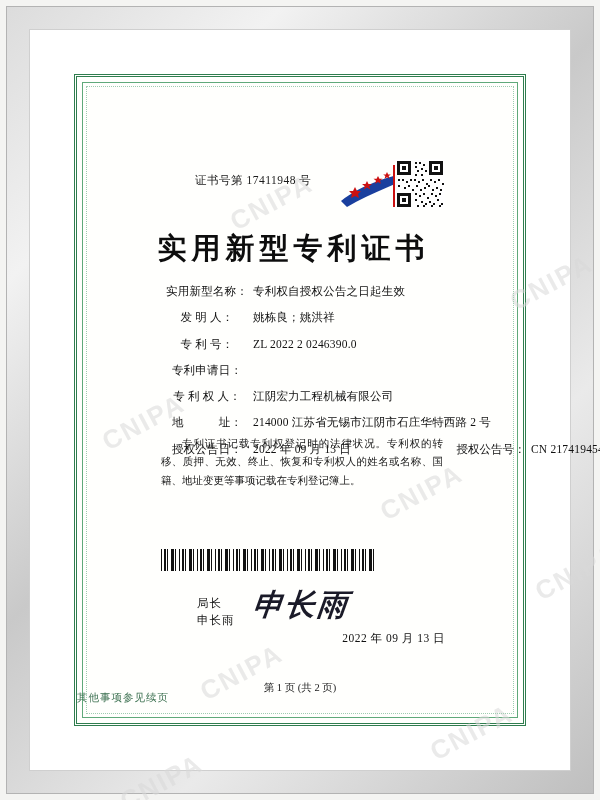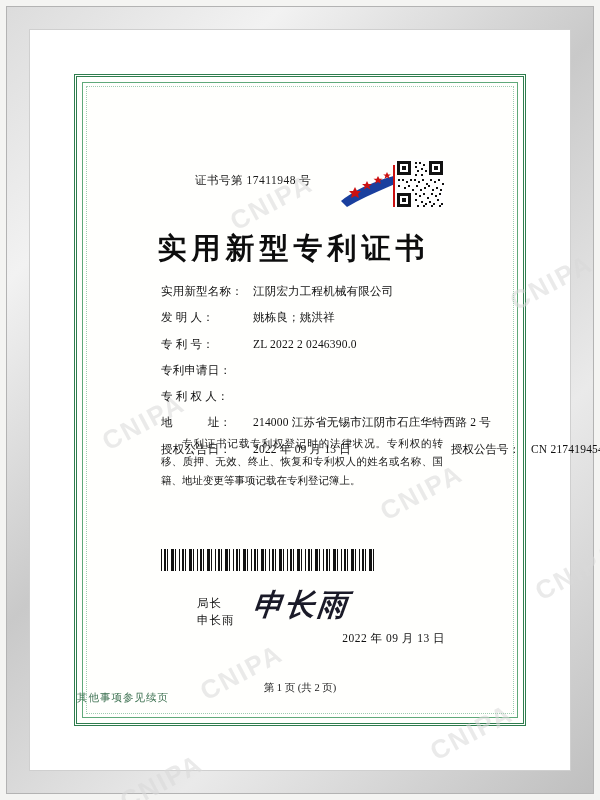--- a/index.html
+++ b/index.html
@@ -143,32 +143,34 @@
   .field-row {
     display: flex;
     align-items: baseline;
     margin-bottom: 12.5px;
     white-space: nowrap;
   }
   .field-label {
     width: 92px;
     flex: 0 0 92px;
     letter-spacing: 0.2px;
+    text-align: center;
   }
   .field-value {
     flex: 1 1 auto;
     letter-spacing: 0.2px;
   }
   .field-row.two .field-value {
     flex: 0 0 auto;
     width: 198px;
   }
   .field-label2 {
     flex: 0 0 auto;
     width: 80px;
+    text-align: center;
   }
 
   .paras {
     position: absolute;
     left: 26px;
     right: 22px;
     top: 302px;
     font-size: 10.5px;
     line-height: 1.75;
     color: #161616;
@@ -342,35 +344,36 @@
                   <rect x="44" y="46" width="2" height="2"></rect>
               </g>
             </svg>
           </div>
 
           <div class="title">实用新型专利证书</div>
 
           <div class="fields">
             <div class="field-row">
               <div class="field-label">实用新型名称：</div>
-              <div class="field-value">江阴宏力工程机械有限公司</div>
+              <div class="field-value">专利权自授权公告之日起生效</div>
             </div>
             <div class="field-row">
               <div class="field-label">发 明 人：</div>
               <div class="field-value">姚栋良；姚洪祥</div>
             </div>
             <div class="field-row">
               <div class="field-label">专 利 号：</div>
               <div class="field-value">ZL 2022 2 0246390.0</div>
             </div>
             <div class="field-row">
               <div class="field-label">专利申请日：</div>
             </div>
             <div class="field-row">
               <div class="field-label">专 利 权 人：</div>
+              <div class="field-value">江阴宏力工程机械有限公司</div>
             </div>
             <div class="field-row">
               <div class="field-label">地　　　址：</div>
               <div class="field-value">214000 江苏省无锡市江阴市石庄华特西路 2 号</div>
             </div>
             <div class="field-row two">
               <div class="field-label">授权公告日：</div>
               <div class="field-value">2022 年 09 月 13 日</div>
               <div class="field-label2">授权公告号：</div>
               <div class="field-value">CN 217419454 U</div>

